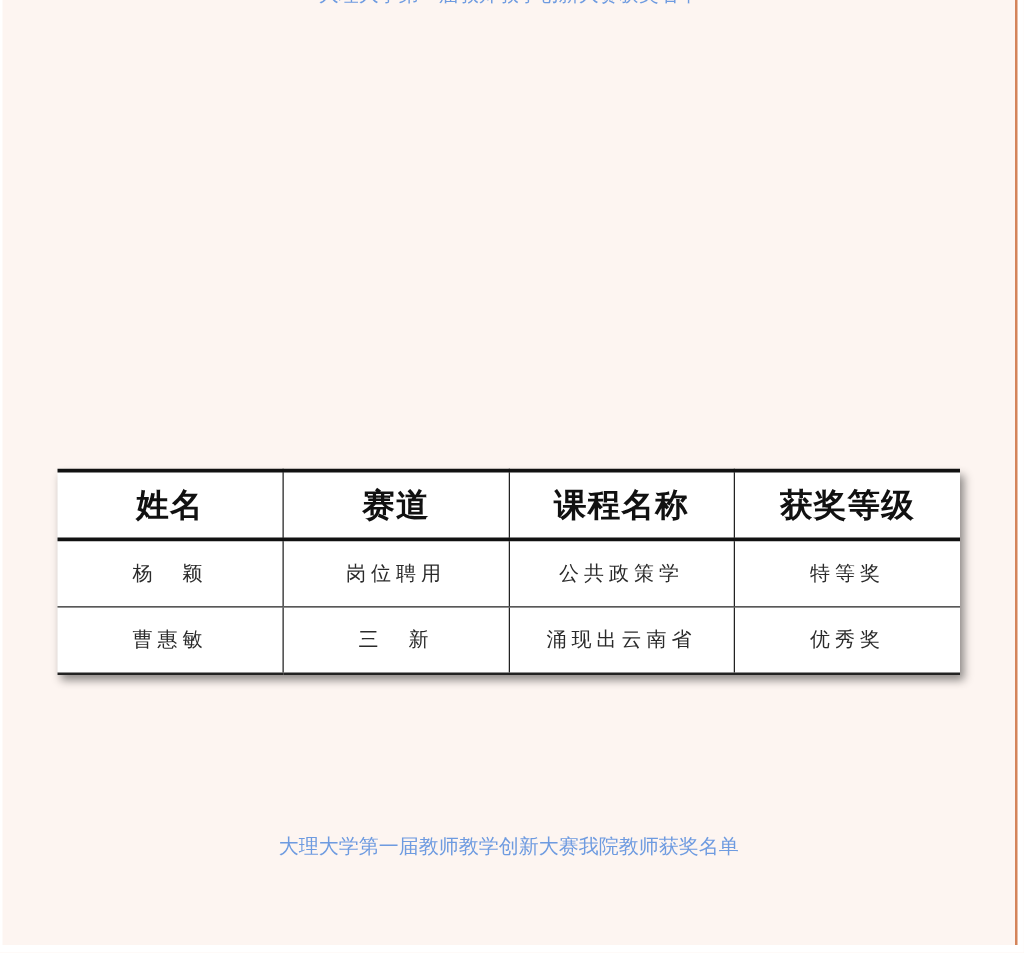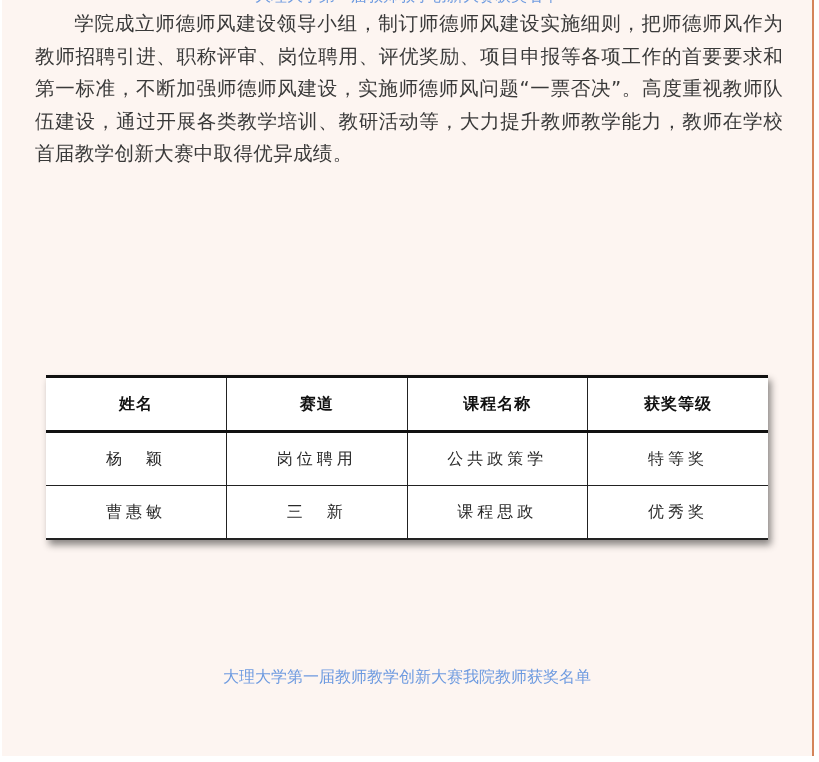--- a/index.html
+++ b/index.html
@@ -73,21 +73,21 @@
     }
     table.awards th:first-child, table.awards td:first-child {
       border-left: none;
     }
     table.awards thead tr {
       border-top: 3px solid #111;
       border-bottom: 3px solid #111;
     }
     table.awards th {
       height: 52px;
-      font-size: 16px;
+      font-size: 26px;
       font-weight: bold;
       color: #111;
       font-family: "DejaVu Sans", "Liberation Sans", sans-serif;
       letter-spacing: 1px;
     }
     table.awards td {
       height: 52px;
       font-size: 16px;
       letter-spacing: 4px;
       border-bottom: 1.5px solid #222;
@@ -108,21 +108,20 @@
     }
   </style>
 </head>
 <body>
 
 <div class="page">
 
   <div class="top-caption-clip">大理大学第一届教师教学创新大赛获奖名单</div>
 
   <div class="article">
-    <p class="para">学院成立师德师风建设领导小组，制订师德师风建设实施细则，把师德师风作为教师招聘引进、职称评审、岗位聘用、评优奖励、项目申报等各项工作的首要要求和第一标准，不断加强师德师风建设，实施师德师风问题“一票否决”。高度重视教师队伍建设，通过开展各类教学培训、教研活动等，大力提升教师教学能力，教师在学校首届教学创新大赛中取得优异成绩。</p>
   </div>
 
   <div class="figure">
     <table class="awards">
       <thead>
         <tr>
           <th>姓名</th>
           <th>赛道</th>
           <th>课程名称</th>
           <th>获奖等级</th>
@@ -131,21 +130,21 @@
       <tbody>
         <tr>
           <td>杨　颖</td>
           <td>岗位聘用</td>
           <td>公共政策学</td>
           <td>特等奖</td>
         </tr>
         <tr>
           <td>曹惠敏</td>
           <td>三　新</td>
-          <td>课程思政</td>
+          <td>涌现出云南省</td>
           <td>优秀奖</td>
         </tr>
       </tbody>
     </table>
   </div>
 
   <div class="caption">大理大学第一届教师教学创新大赛我院教师获奖名单</div>
 
 </div>
 

